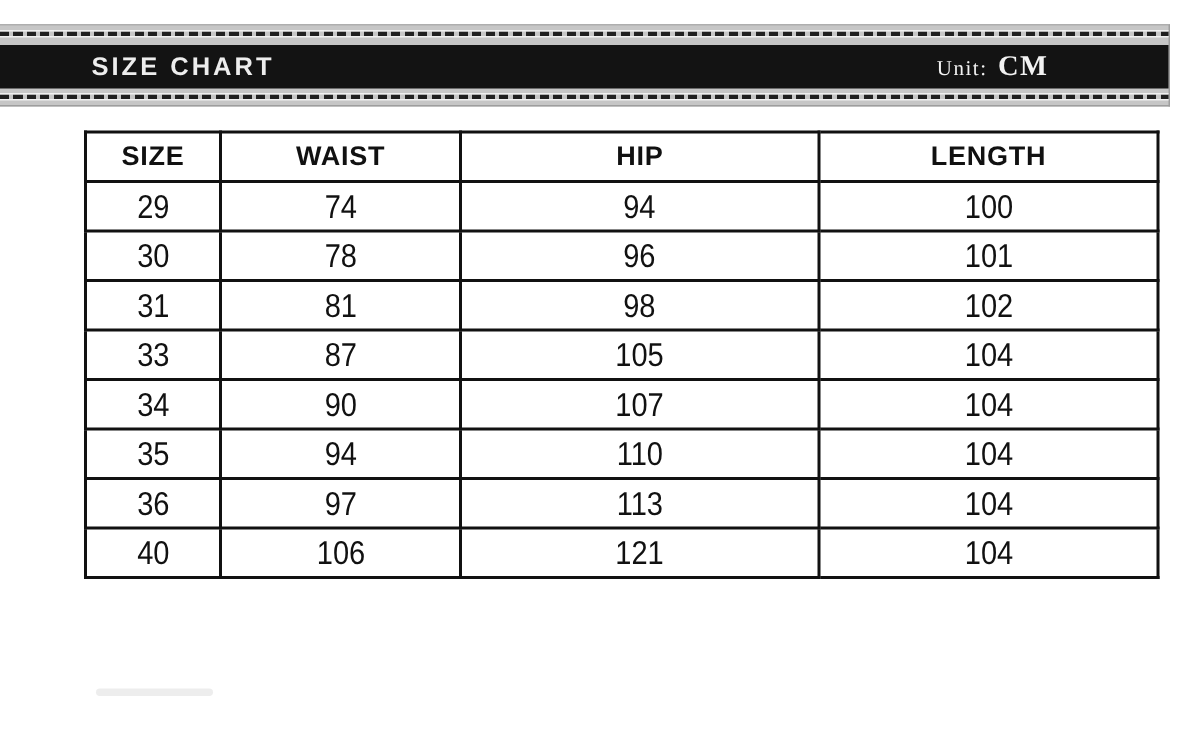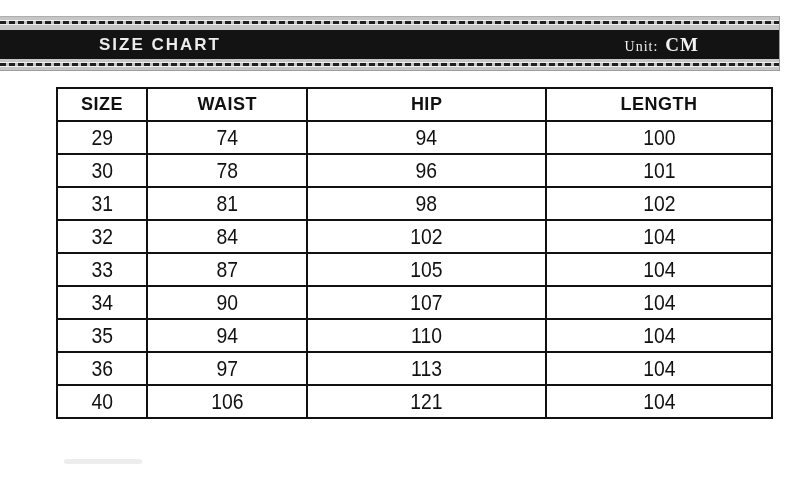--- a/index.html
+++ b/index.html
@@ -34,21 +34,21 @@
   .stitch.top { margin-top: 3px; }
   .stitch.bottom { margin-top: 3px; }
   .banner-bar {
     margin-top: 5px;
     height: 29px;
     background: #131313;
     display: flex;
     align-items: center;
   }
   .banner-title {
-    padding-left: 99px;
+    padding-left: 61px;
     color: #ededed;
     font-weight: bold;
     font-size: 17px;
     letter-spacing: 2px;
     white-space: nowrap;
   }
   .banner-unit {
     margin-left: auto;
     margin-right: 80px;
     display: flex;
@@ -147,26 +147,20 @@
         <td><span class="num">96</span></td>
         <td><span class="num">101</span></td>
       </tr>
       <tr>
         <td><span class="num">31</span></td>
         <td><span class="num">81</span></td>
         <td><span class="num">98</span></td>
         <td><span class="num">102</span></td>
       </tr>
       <tr>
-        <td><span class="num">32</span></td>
-        <td><span class="num">84</span></td>
-        <td><span class="num">102</span></td>
-        <td><span class="num">104</span></td>
-      </tr>
-      <tr>
         <td><span class="num">33</span></td>
         <td><span class="num">87</span></td>
         <td><span class="num">105</span></td>
         <td><span class="num">104</span></td>
       </tr>
       <tr>
         <td><span class="num">34</span></td>
         <td><span class="num">90</span></td>
         <td><span class="num">107</span></td>
         <td><span class="num">104</span></td>

